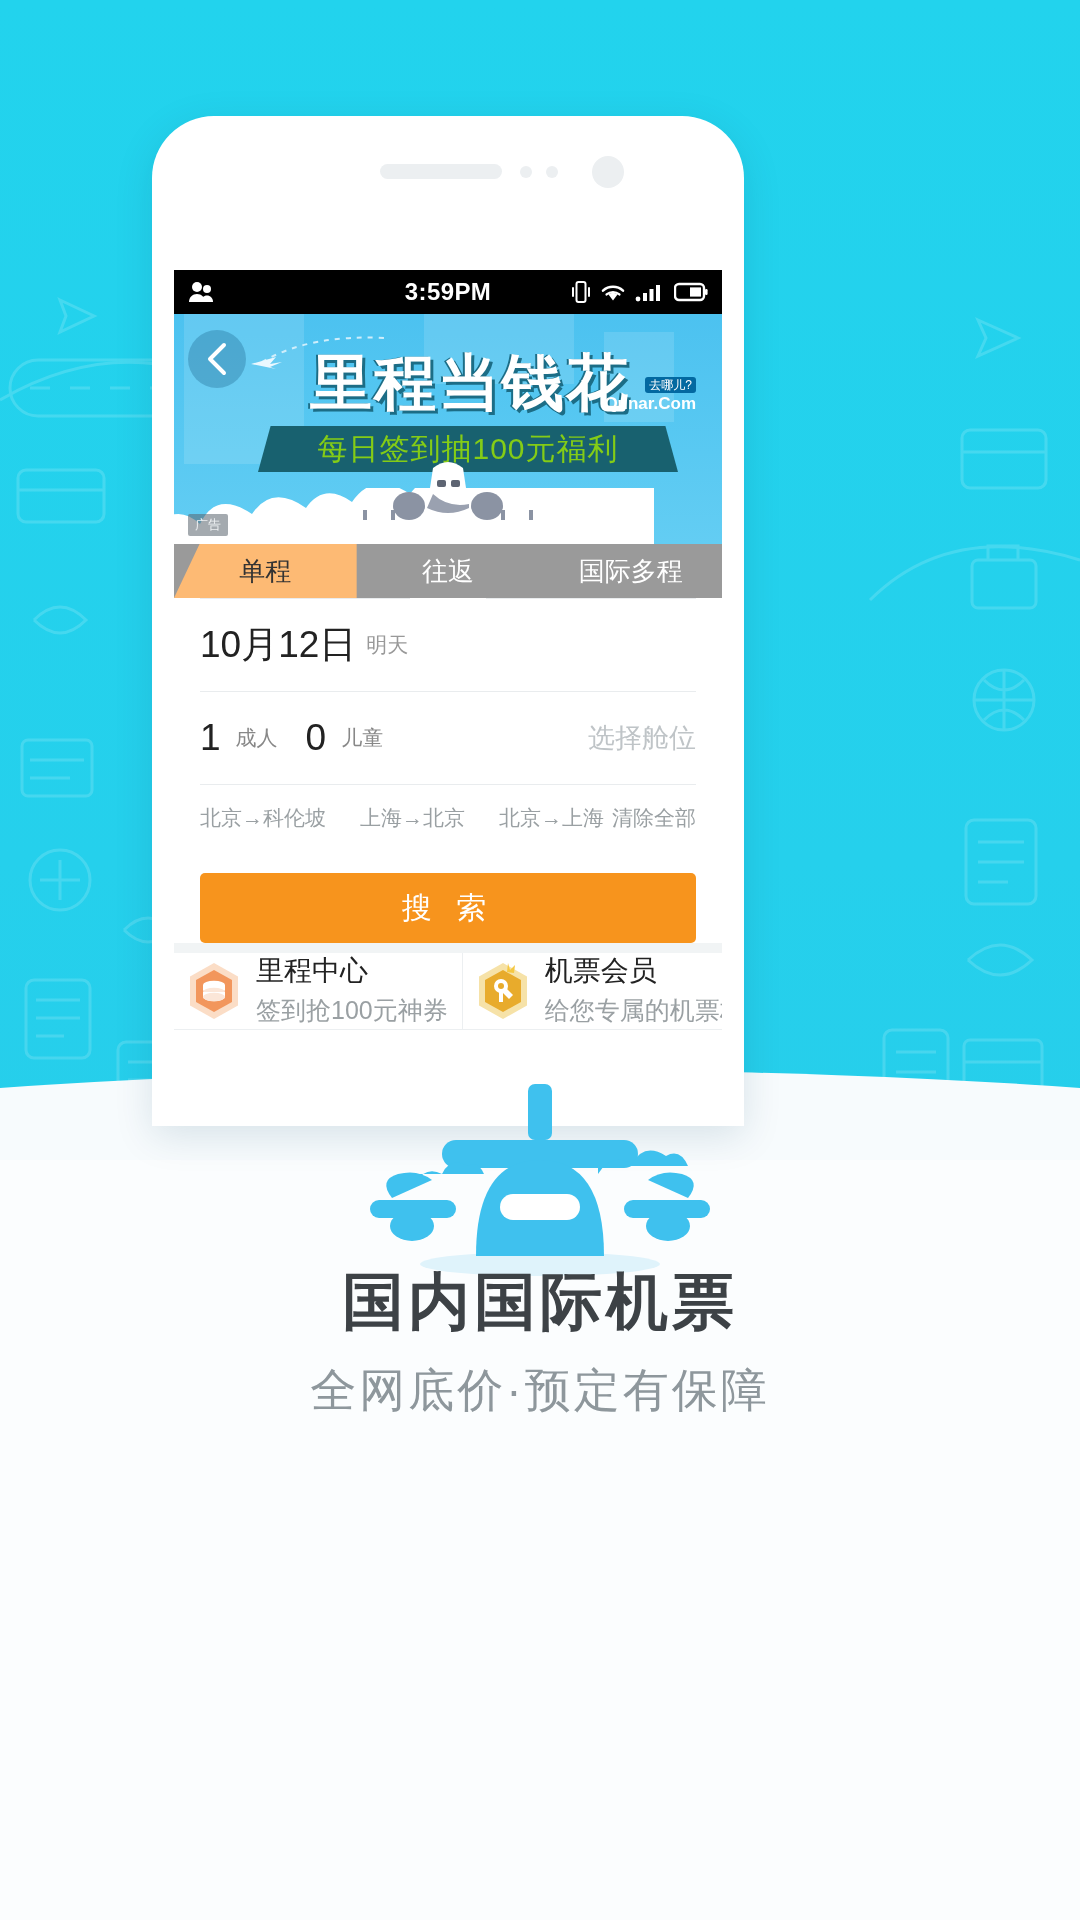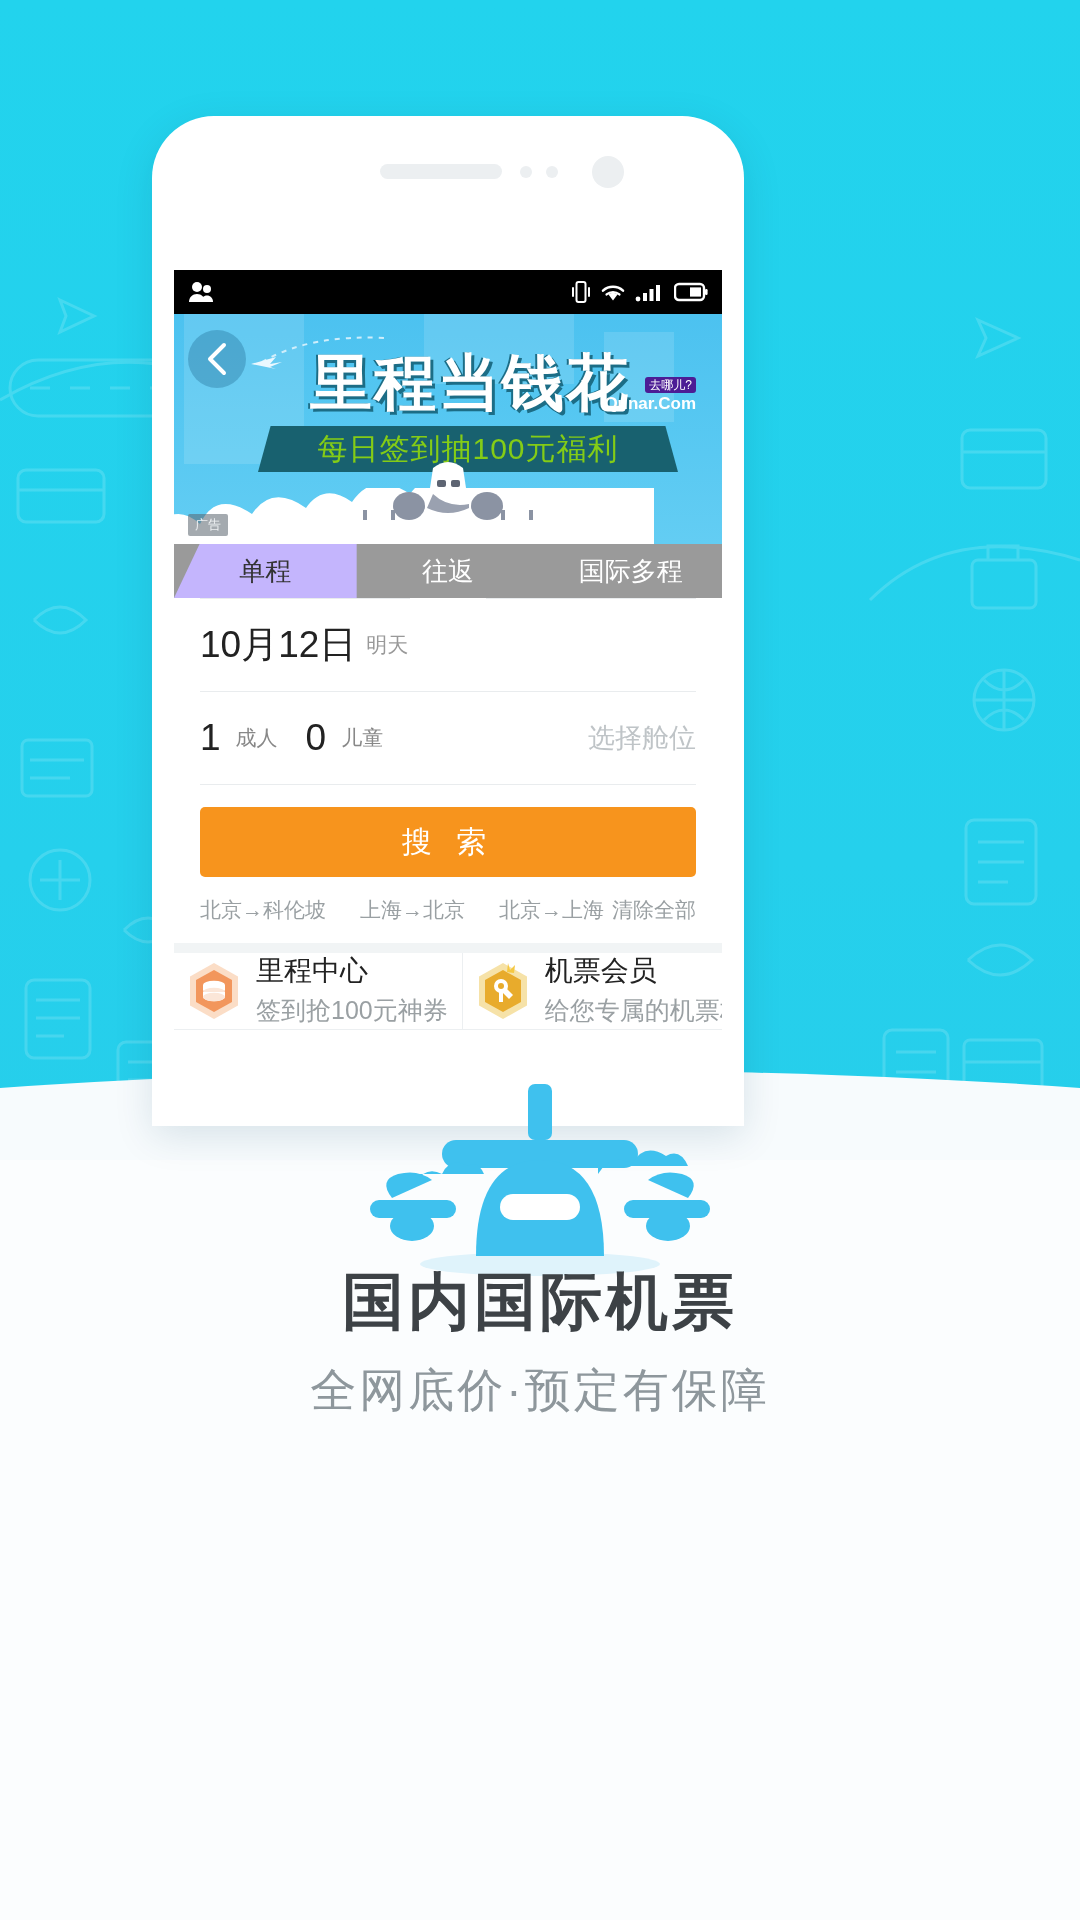--- a/index.html
+++ b/index.html
@@ -67,33 +67,33 @@
     text-shadow:3px 3px 0 #1c6d86, -2px 0 0 #1c6d86;
     font-family:"DejaVu Sans",sans-serif;white-space:nowrap;
   }
   #banner-sub{
     position:absolute;left:84px;top:112px;width:420px;height:46px;background:#18616f;
     display:flex;align-items:center;justify-content:center;z-index:4;
     clip-path:polygon(3% 0,97% 0,100% 100%,0 100%);
   }
   #banner-sub span{color:#84cc16;font-size:30px;letter-spacing:1px;white-space:nowrap;}
   #banner-qunar{position:absolute;right:26px;top:62px;z-index:6;text-align:right;line-height:1;}
-  #banner-qunar .q1{font-size:12px;color:#fff;background:#4c1d95;padding:1px 4px;border-radius:3px;}
+  #banner-qunar .q1{font-size:12px;color:#fff;background:#0369a1;padding:1px 4px;border-radius:3px;}
   #banner-qunar .q2{display:block;font-size:17px;color:#fff;font-weight:bold;margin-top:3px;}
   #plane-wrap{position:absolute;left:50%;transform:translateX(-50%);bottom:4px;z-index:5;}
   #cloudband{position:absolute;left:-20px;right:-20px;bottom:-6px;height:62px;z-index:3;}
   #ad-tag{
     position:absolute;left:14px;bottom:8px;background:rgba(90,100,110,.55);color:#eceff1;
     font-size:13px;padding:2px 7px;border-radius:2px;z-index:7;
   }
 
   
   #tabs{height:54px;background:#9a9a9a;display:flex;position:relative;z-index:3;}
   .tab{flex:1;display:flex;align-items:center;justify-content:center;font-size:26px;color:#fff;position:relative;}
-  .tab.active{color:#333;background:#c4b5fd;clip-path:polygon(14% 0,100% 0,100% 100%,0 100%);}
+  .tab.active{color:#333;background:#fdba74;clip-path:polygon(14% 0,100% 0,100% 100%,0 100%);}
   .tab.t2{clip-path:polygon(6% 0,100% 0,96% 100%,0 100%);}
 
   
   #form{background:#fff;padding:0 26px;}
   .row{position:relative;display:flex;align-items:center;height:92px;}
   .hr{height:1px;background:#e9ecee;}
   .city{font-size:37px;color:#222;}
   .city.to{margin-left:auto;}
   #swap{
     position:absolute;left:50%;top:50%;transform:translate(-50%,-50%);
@@ -218,20 +218,21 @@
 
     <div id="statusbar">
       <div id="sb-left">
         <svg class="ic" width="26" height="22" viewBox="0 0 26 22">
           <circle cx="9" cy="6" r="5" fill="#fff"></circle>
           <path d="M1 21c0-5 3.6-8 8-8s8 3 8 8z" fill="#fff"></path>
           <circle cx="19" cy="8" r="4" fill="#fff"></circle>
           <path d="M13 21c0-4 2.8-6.5 6-6.5s6 2.5 6 6.5z" fill="#fff"></path>
         </svg>
       </div>
+      <div id="sb-time">3:59PM</div>
       <div id="sb-right">
         <svg class="ic" width="20" height="24" viewBox="0 0 20 24">
           <rect x="5.5" y="2" width="9" height="20" rx="2" fill="none" stroke="#fff" stroke-width="2"></rect>
           <path d="M2 8v8M18 8v8" stroke="#fff" stroke-width="2" stroke-linecap="round"></path>
         </svg>
         <svg class="ic" width="26" height="20" viewBox="0 0 26 20">
           <path d="M13 18.5 L8.5 12.5 a7.4 7.4 0 0 1 9 0 Z" fill="#fff"></path>
           <path d="M3 8.6a15 15 0 0 1 20 0" stroke="#fff" stroke-width="2.6" fill="none" stroke-linecap="round"></path>
           <path d="M6.6 12.4a10 10 0 0 1 12.8 0" stroke="#fff" stroke-width="2.4" fill="none" stroke-linecap="round"></path>
         </svg>
@@ -326,28 +327,28 @@
 
       <div class="row">
         <span class="pnum">1</span>
         <span class="plbl">成人</span>
         <span class="pnum">0</span>
         <span class="plbl">儿童</span>
         <span class="cabin">选择舱位</span>
       </div>
       <div class="hr"></div>
 
-      <div id="search-btn">搜 索</div>
-
       <div id="history">
         <span class="hist">北京→科伦坡</span>
         <span class="hist">上海→北京</span>
         <span class="hist">北京→上海</span>
         <span class="hist clear">清除全部</span>
       </div>
+
+      <div id="search-btn">搜 索</div>
     </div>
 
     <div id="cards-sep"></div>
 
     <div id="cards">
 
       <div class="card b-r b-b">
         <svg class="hex" viewBox="0 0 52 58">
           <path d="M26 1 L50 14.5 V43.5 L26 57 L2 43.5 V14.5 Z" fill="#fbddc6"></path>
           <path d="M26 8 L44 18 V40 L26 50 L8 40 V18 Z" fill="#f2965c"></path>

